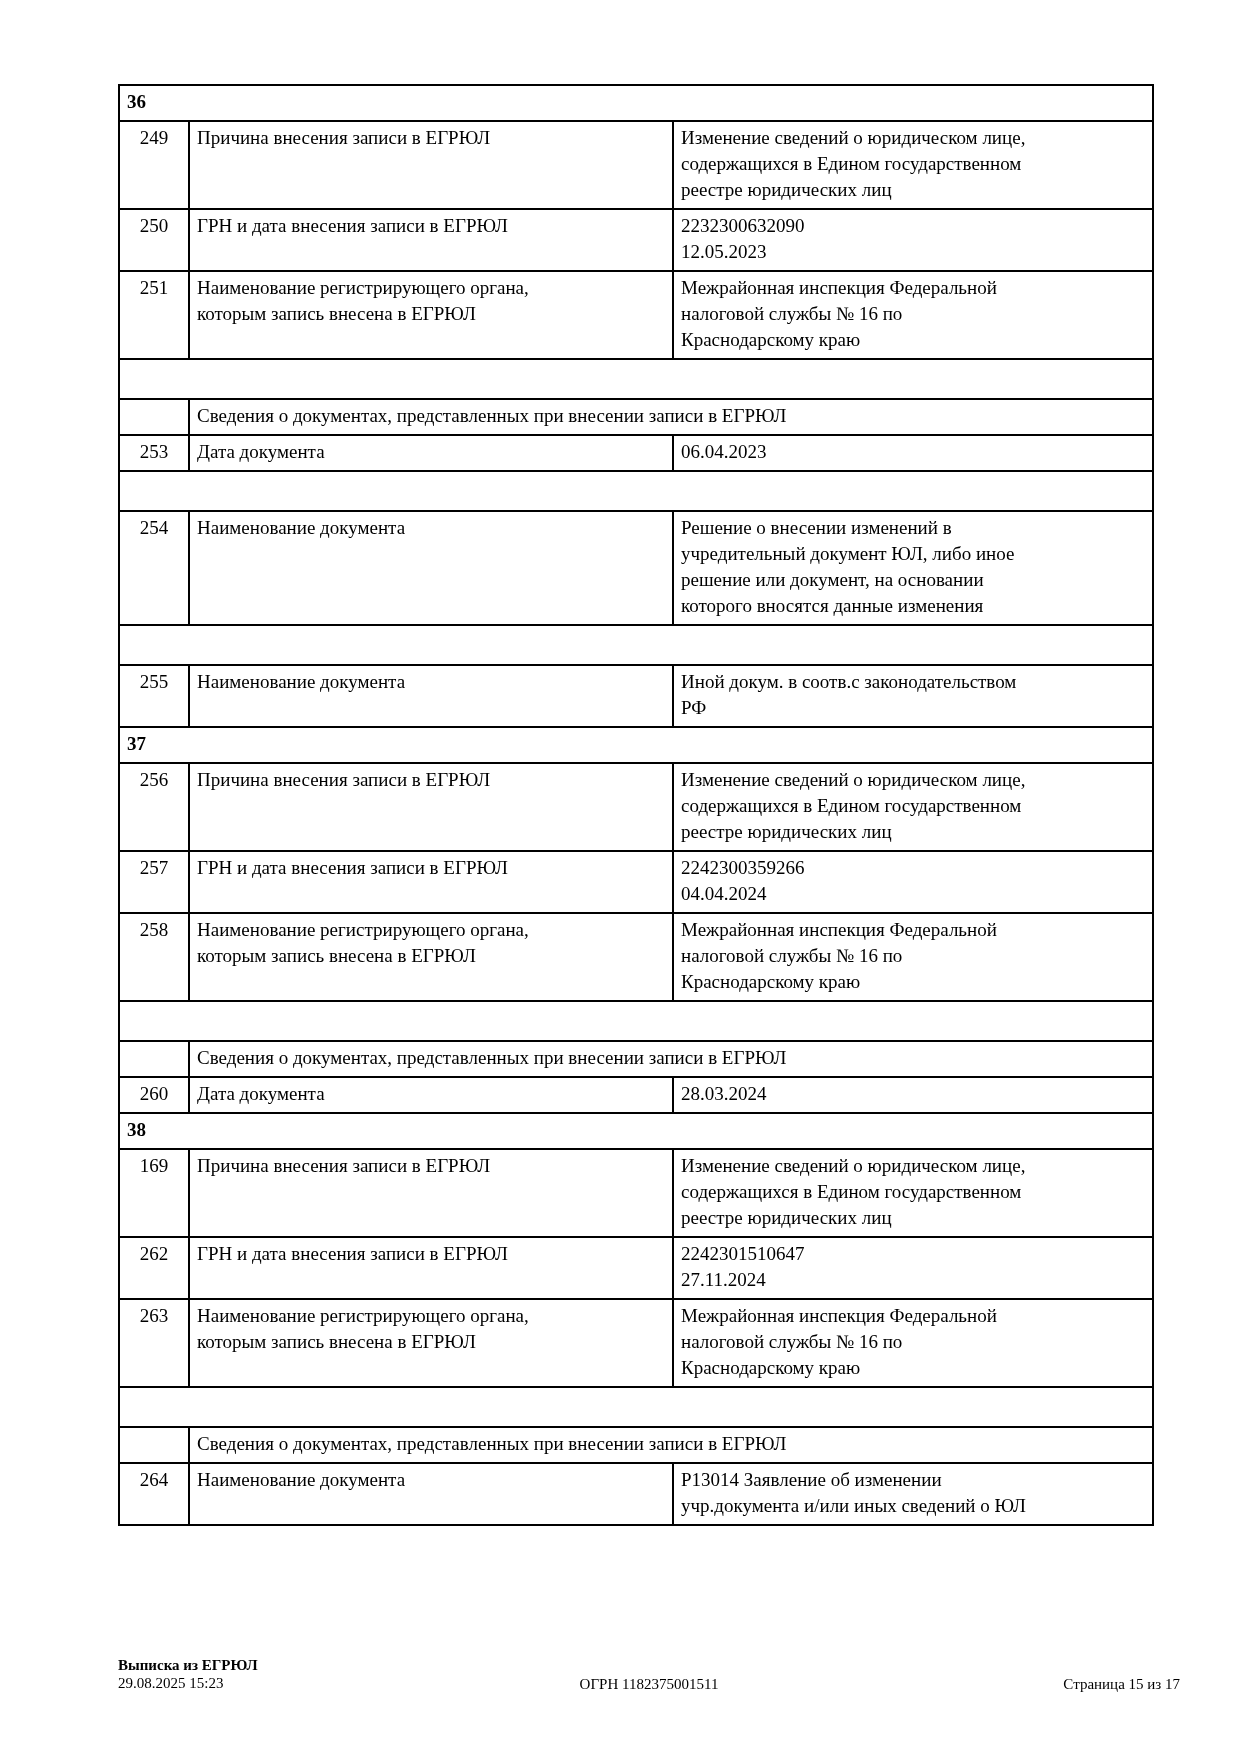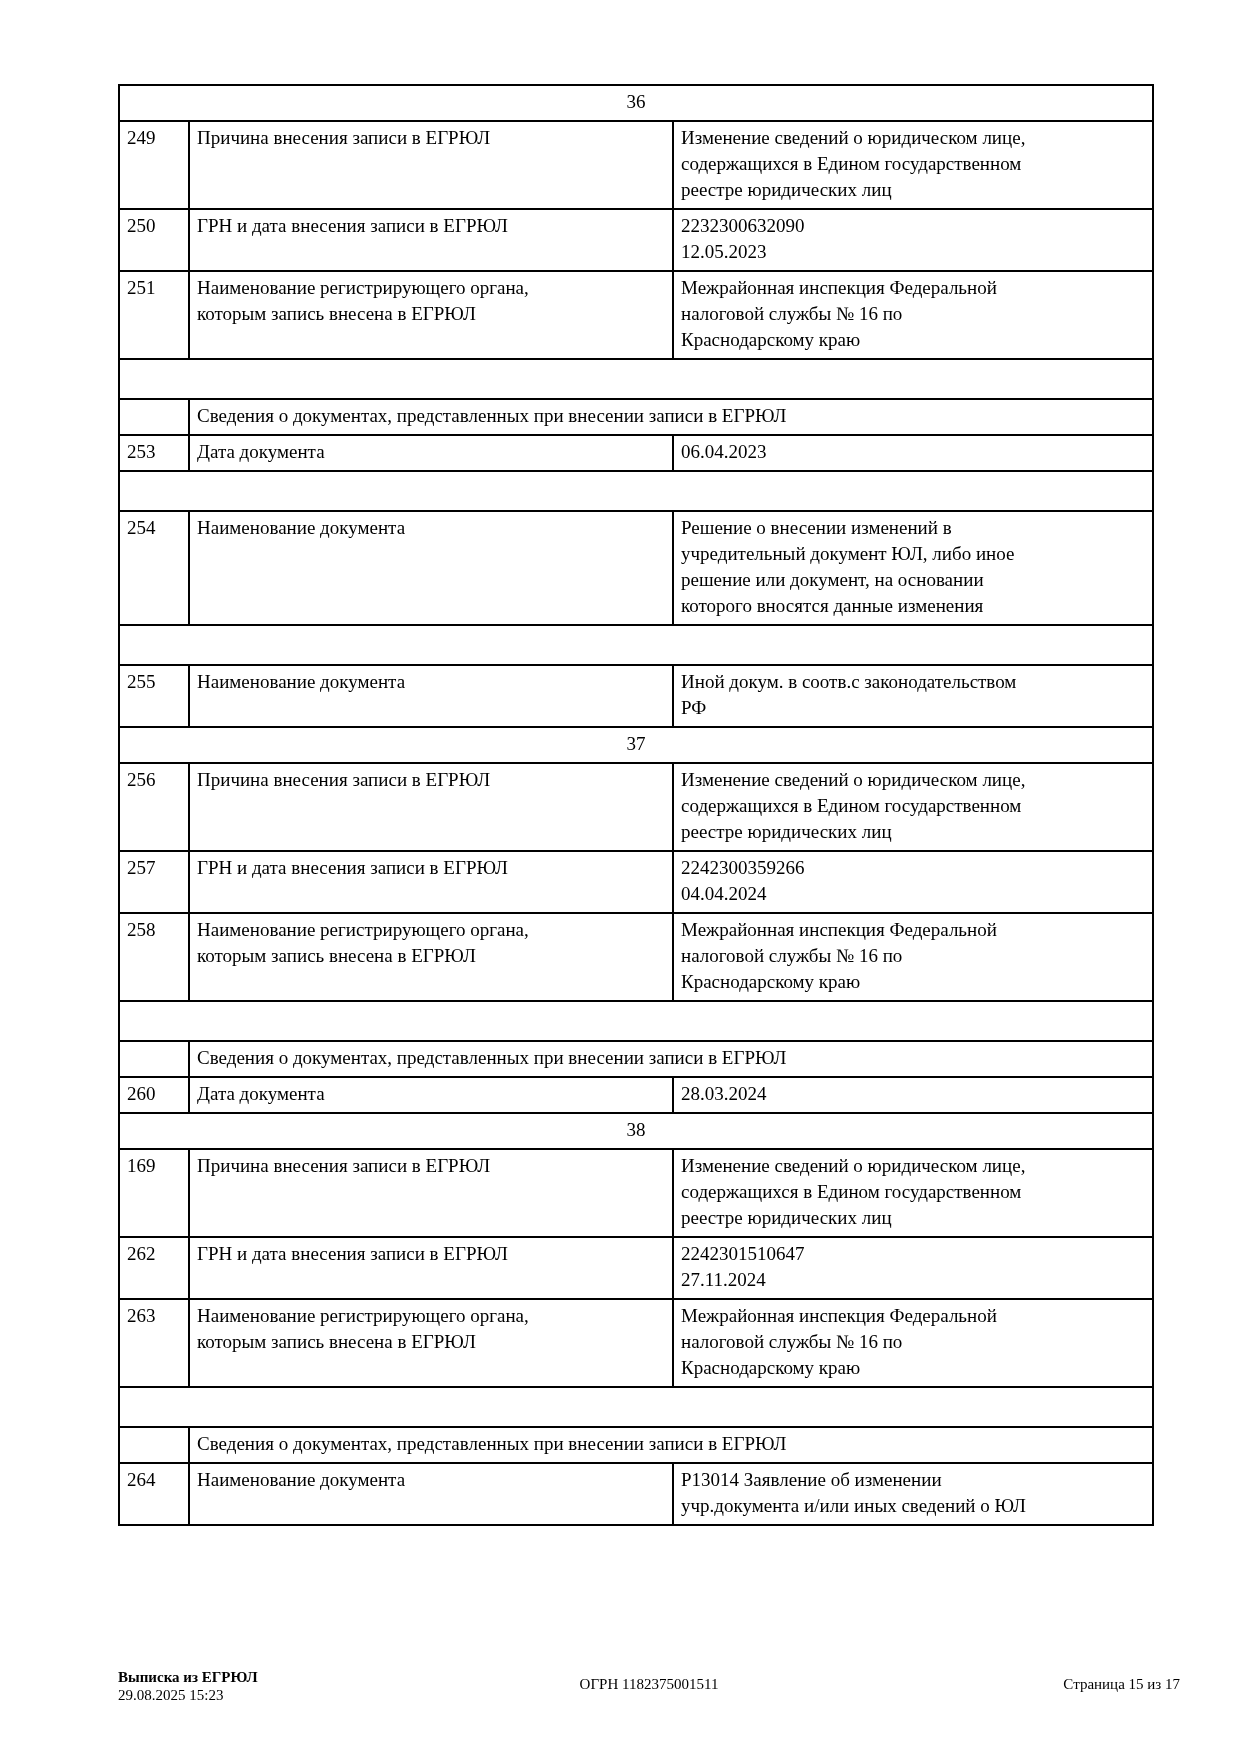--- a/index.html
+++ b/index.html
@@ -16,32 +16,32 @@
     border-collapse: collapse; table-layout: fixed;
   }
   table.record td {
     border: 2px solid #000000;
     vertical-align: top;
     font-size: 19px; line-height: 26px;
     padding: 3px 7px 5px 7px;
     white-space: pre-line;
     overflow: hidden;
   }
-  td.num { padding-left: 2px; padding-right: 4px; margin-left: 21px; }
-  td.section { text-align: center; font-weight: normal; padding-top: 5px; padding-bottom: 6px; }
+  td.num { text-align: center; padding-left: 2px; padding-right: 4px; margin-left: 21px; }
+  td.section { text-align: left; font-weight: bold; padding-top: 5px; padding-bottom: 6px; }
   td.spacer { height: 30px; padding: 0; }
   td.subheader { padding-left: 6px; border-radius: 8px; }
   td.label { padding-left: 6px; }
   td.value { padding-left: 6px; }
 
   .footer {
     position: absolute; left: 118px; right: 60px; top: 1656px; height: 38px;
     font-size: 15px; line-height: 18px;
   }
-  .f-left { position: absolute; left: 0; top: 12px; }
+  .f-left { position: absolute; left: 0; top: 0; }
   .f-bold { font-weight: bold; }
   .f-center { position: absolute; left: 50%; bottom: 1px; transform: translateX(-50%); margin-top: 13px; }
   .f-right { position: absolute; right: 0; bottom: 1px; }
 </style>
 </head>
 <body>
 
 <div class="page">
 
   <table class="record">

